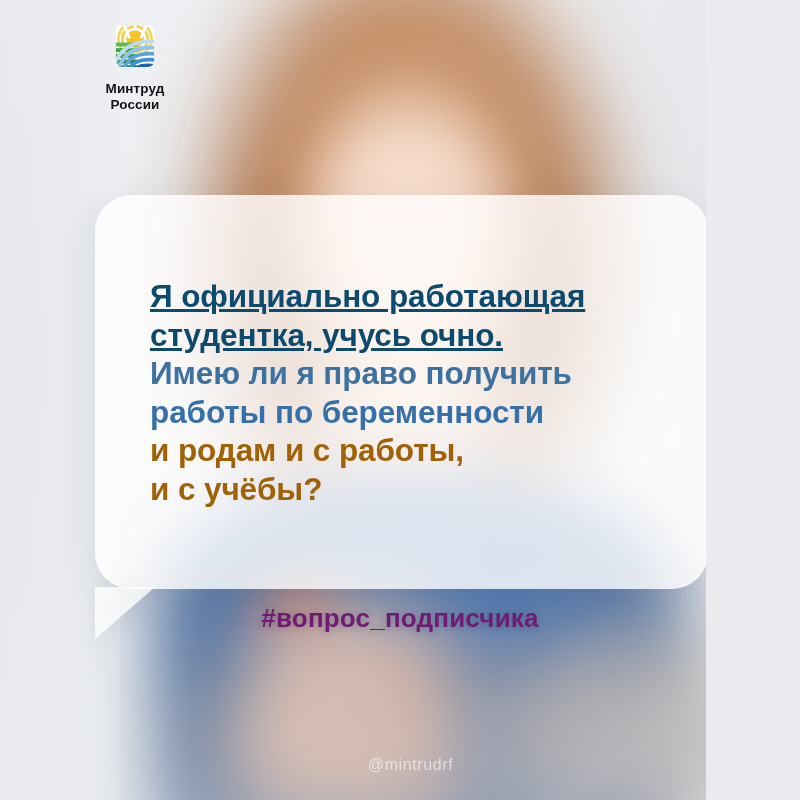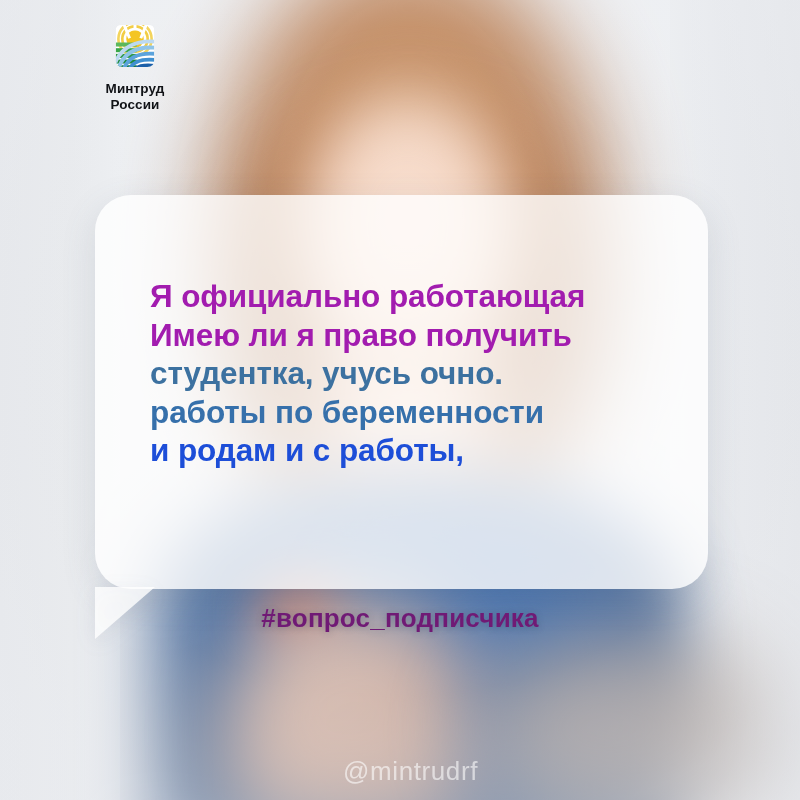--- a/index.html
+++ b/index.html
@@ -7,21 +7,21 @@
 
   html, body {
     width:800px; height:800px;
     background:#e9ebee;
     font-family:"Liberation Sans", sans-serif;
     overflow:hidden;
   }
 
   #poster {
     position:relative;
-    width:800px; height:800px;
+    width:706px; height:800px;
     overflow:hidden;
     background:#e8eaed;
   }
 
   
   .bg-layer { position:absolute; inset:0; }
 
   .bg-base {
     background:
       linear-gradient(180deg,#eef0f3 0%,#e9ebee 45%,#e4e6ea 100%);
@@ -167,46 +167,46 @@
     width:530px;
     z-index:7;
     font-size:31.5px;
     font-weight:bold;
     line-height:38.5px;
     letter-spacing:-0.1px;
     color:#3d7396;
   }
   .bubble-text .ln { display:block; white-space:nowrap; }
   .bubble-text .ln:nth-child(1),
-  .bubble-text .ln:nth-child(2) { color:#a21caf; }
+  .bubble-text .ln:nth-child(2) { color:#0c4a6e;text-decoration:underline; }
   .bubble-text .ln:nth-child(3) { color:#3c71a0; }
   .bubble-text .ln:nth-child(4) { color:#3670ab; }
   .bubble-text .ln:nth-child(5),
-  .bubble-text .ln:nth-child(6) { color:#1d4ed8; }
+  .bubble-text .ln:nth-child(6) { color:#a16207; }
 
   
   .hashtag {
     position:absolute;
     left:0; top:603px; width:800px;
     text-align:center;
     z-index:7;
     font-size:26px;
     font-weight:bold;
     letter-spacing:.2px;
     color:#701a75;
     text-shadow:0 1px 7px rgba(40,60,90,.30);
   }
 
   
   .watermark {
     position:absolute;
     left:0; top:756px; width:800px;
     text-align:center;
     z-index:7;
-    font-size:26px;
+    font-size:16px;
     font-weight:400;
     letter-spacing:.6px;
     color:rgba(255,255,255,.58);
     padding-left:21px;
   }
 </style>
 </head>
 <body>
 
 <div id="poster">
@@ -263,23 +263,24 @@
 России</div>
   </div>
 
   <div class="bubble-wrap">
     <div class="bubble"></div>
     <div class="bubble-tail"></div>
   </div>
 
   <div class="bubble-text">
     <span class="ln">Я официально работающая</span>
+    <span class="ln">студентка, учусь очно.</span>
     <span class="ln">Имею ли я право получить</span>
-    <span class="ln">студентка, учусь очно.</span>
     <span class="ln">работы по беременности</span>
     <span class="ln">и родам и с работы,</span>
+    <span class="ln">и с учёбы?</span>
   </div>
 
   <div class="hashtag">#вопрос_подписчика</div>
 
   <div class="watermark">@mintrudrf</div>
 
 </div>
 
 </body></html>

